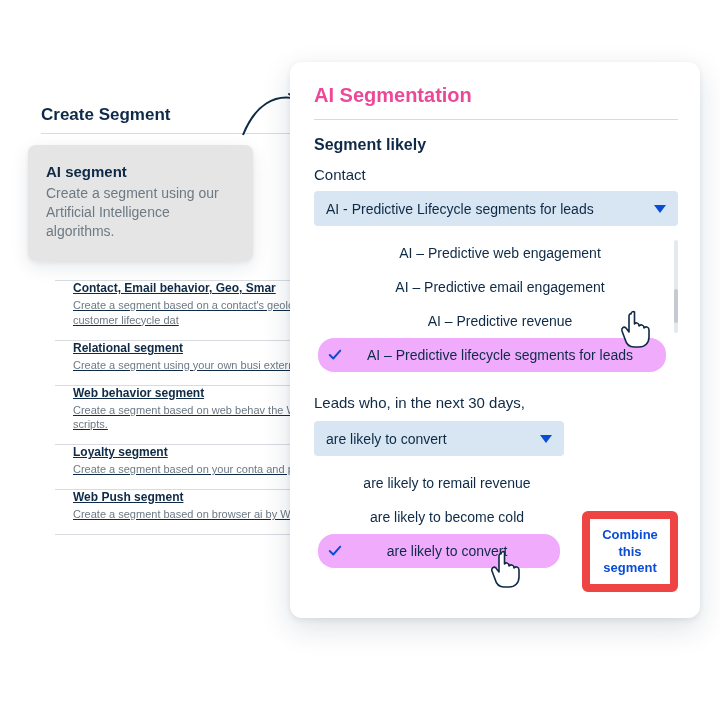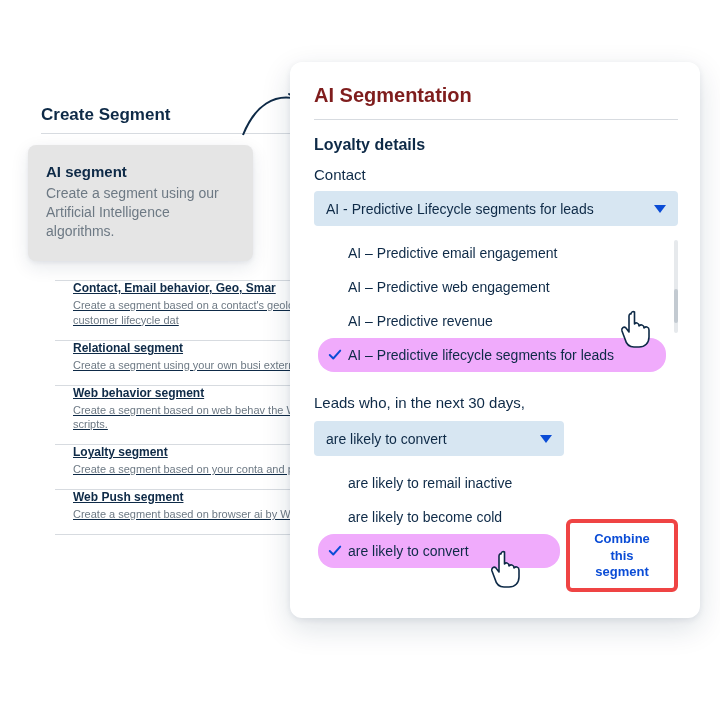--- a/index.html
+++ b/index.html
@@ -92,40 +92,41 @@
     top: 62px;
     width: 410px;
     background: #ffffff;
     border-radius: 12px;
     box-shadow: 0 10px 30px rgba(15,42,71,0.14), 0 2px 6px rgba(15,42,71,0.08);
     padding: 22px 22px 26px 24px;
   }
   .panel-title {
     font-size: 20px;
     font-weight: 700;
-    color: #7f1d1d;
+    color: #ec4899;
     padding-bottom: 12px;
     border-bottom: 1px solid #d7dbe0;
     margin-bottom: 16px;
   }
   .panel-sub {
     font-size: 16px;
     font-weight: 700;
     color: #0e2a47;
     margin-bottom: 12px;
   }
   .panel-label {
     font-size: 15px;
     color: #0e2a47;
     margin-bottom: 8px;
   }
 
   .dropdown {
     position: relative;
     margin-bottom: 18px;
+    text-align: center;
   }
   .dd-selected {
     background: #d7e6f2;
     border-radius: 4px;
     height: 35px;
     display: flex;
     align-items: center;
     justify-content: space-between;
     padding: 0 12px;
     font-size: 14px;
@@ -190,30 +191,30 @@
     margin: 16px 0 10px 0;
   }
 
   .dropdown.small { width: 250px; }
   .dropdown.small .dd-menu { width: 250px; }
 
   .combine-btn {
     position: absolute;
     right: 22px;
     bottom: 26px;
-    border: 4px solid #ef4444;
+    border: 8px solid #ef4444;
     border-radius: 6px;
     background: #fff;
     color: #0a4cd6;
     font-size: 13px;
     font-weight: 700;
     text-align: center;
     line-height: 1.25;
     padding: 8px 12px;
-    width: 112px;
+    width: 96px;
     cursor: pointer;
   }
 
   
   .hand {
     position: absolute;
     width: 44px;
     height: 44px;
     pointer-events: none;
   }
@@ -260,32 +261,32 @@
   <div class="seg-item">
     <div class="seg-item-title">Web Push segment</div>
     <div class="seg-item-desc">Create a segment based on browser ai
 by Web Push.</div>
   </div>
   <div class="seg-list-bottom"></div>
 </div>
 
 <div class="panel">
   <div class="panel-title">AI Segmentation</div>
-  <div class="panel-sub">Loyalty details</div>
+  <div class="panel-sub">Segment likely</div>
 
   <div class="panel-label">Contact</div>
 
   <div class="dropdown" style="margin-bottom:8px;">
     <div class="dd-selected">
       <span>AI - Predictive Lifecycle segments for leads</span>
       <span class="dd-caret"></span>
     </div>
     <div class="dd-menu" style="padding-right:12px;">
+      <div class="dd-option">AI – Predictive web engagement</div>
       <div class="dd-option">AI – Predictive email engagement</div>
-      <div class="dd-option">AI – Predictive web engagement</div>
       <div class="dd-option">AI – Predictive revenue</div>
       <div class="dd-option selected">
         <svg class="dd-check" viewBox="0 0 16 16">
           <path d="M2 8 L6 12 L14 3" fill="none" stroke="#0a4cd6" stroke-width="2.2" stroke-linecap="round" stroke-linejoin="round"></path>
         </svg>
         <span>AI – Predictive lifecycle segments for leads</span>
       </div>
       <div class="dd-scroll">
         <div class="dd-thumb"></div>
       </div>
@@ -299,21 +300,21 @@
   </div>
 
   <div class="panel-text">Leads who, in the next 30 days,</div>
 
   <div class="dropdown small">
     <div class="dd-selected">
       <span>are likely to convert</span>
       <span class="dd-caret"></span>
     </div>
     <div class="dd-menu">
-      <div class="dd-option">are likely to remail inactive</div>
+      <div class="dd-option">are likely to remail revenue</div>
       <div class="dd-option">are likely to become cold</div>
       <div class="dd-option selected">
         <svg class="dd-check" viewBox="0 0 16 16">
           <path d="M2 8 L6 12 L14 3" fill="none" stroke="#0a4cd6" stroke-width="2.2" stroke-linecap="round" stroke-linejoin="round"></path>
         </svg>
         <span>are likely to convert</span>
       </div>
     </div>
   </div>
 

